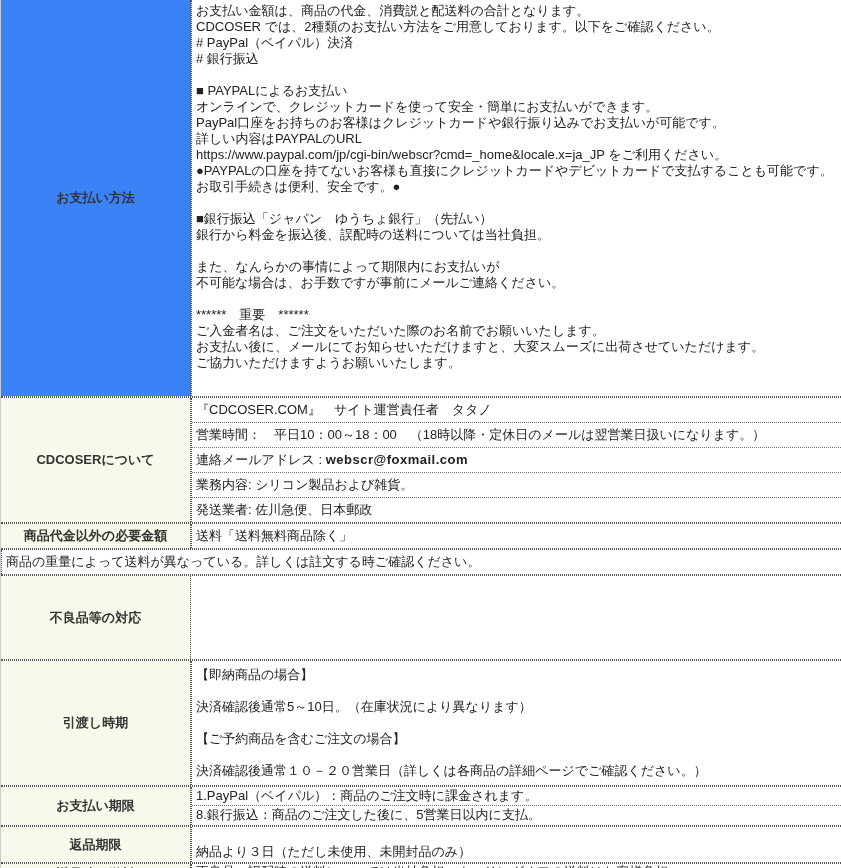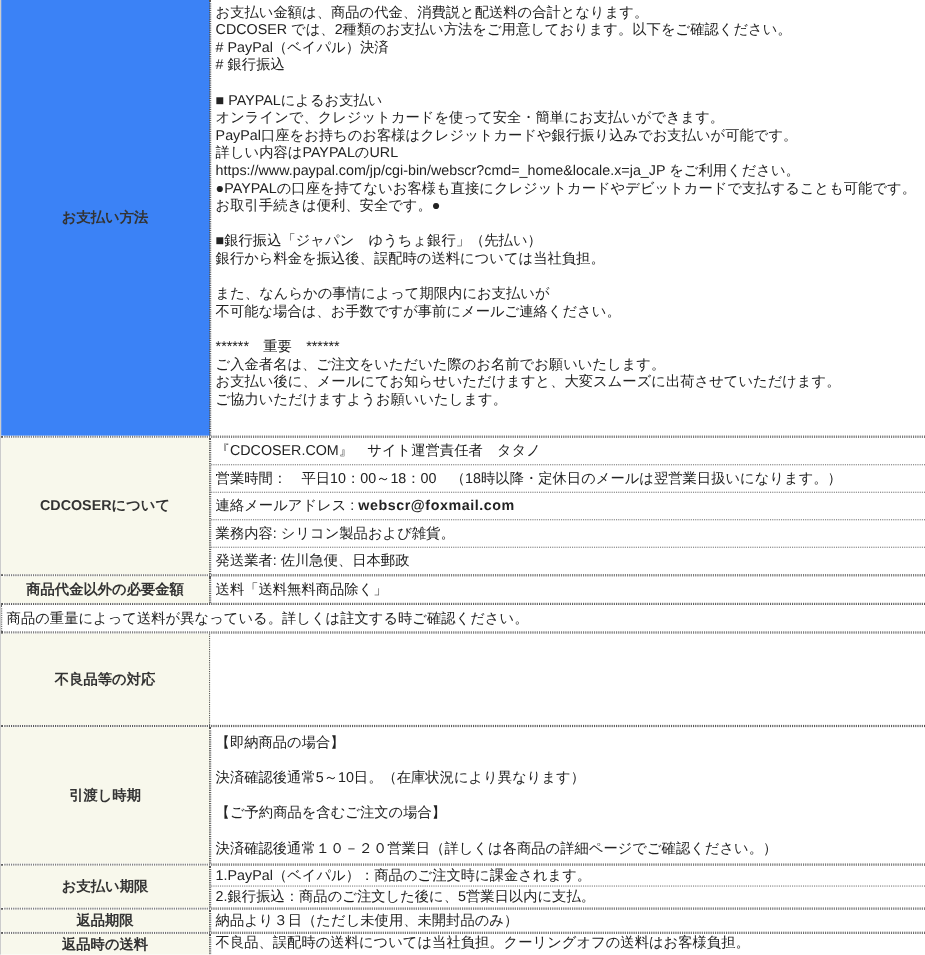--- a/index.html
+++ b/index.html
@@ -116,27 +116,27 @@
             <div class="content-line">【ご予約商品を含むご注文の場合】</div>
             <div class="content-line"></div>
             <div class="content-line">決済確認後通常１０－２０営業日（詳しくは各商品の詳細ページでご確認ください。）</div>
           </div>
         </div>
       </div>
       <div class="trow" style="min-height: 40px;">
         <div class="trow-label">お支払い期限</div>
         <div class="trow-content">
           <div class="subrow dense">1.PayPal（ベイパル）：商品のご注文時に課金されます。</div>
-          <div class="subrow dense">2.銀行振込：商品のご注文した後に、5営業日以内に支払。</div>
+          <div class="subrow dense">8.銀行振込：商品のご注文した後に、5営業日以内に支払。</div>
         </div>
       </div>
       <div class="trow" style="min-height: 21px;">
         <div class="trow-label">返品期限</div>
         <div class="trow-content">
-          <div class="content-lines" style="padding: 2px 4px;">
+          <div class="content-lines" style="padding: 2px 4px; margin-top: 15px;">
             <div class="content-line">納品より３日（ただし未使用、未開封品のみ）</div>
           </div>
         </div>
       </div>
       <div class="trow" style="min-height: 16px;">
         <div class="trow-label">返品時の送料</div>
         <div class="trow-content">
           <div class="content-lines" style="padding: 0px 4px;">
             <div class="content-line">不良品、誤配時の送料については当社負担。クーリングオフの送料はお客様負担。</div>
           </div>

